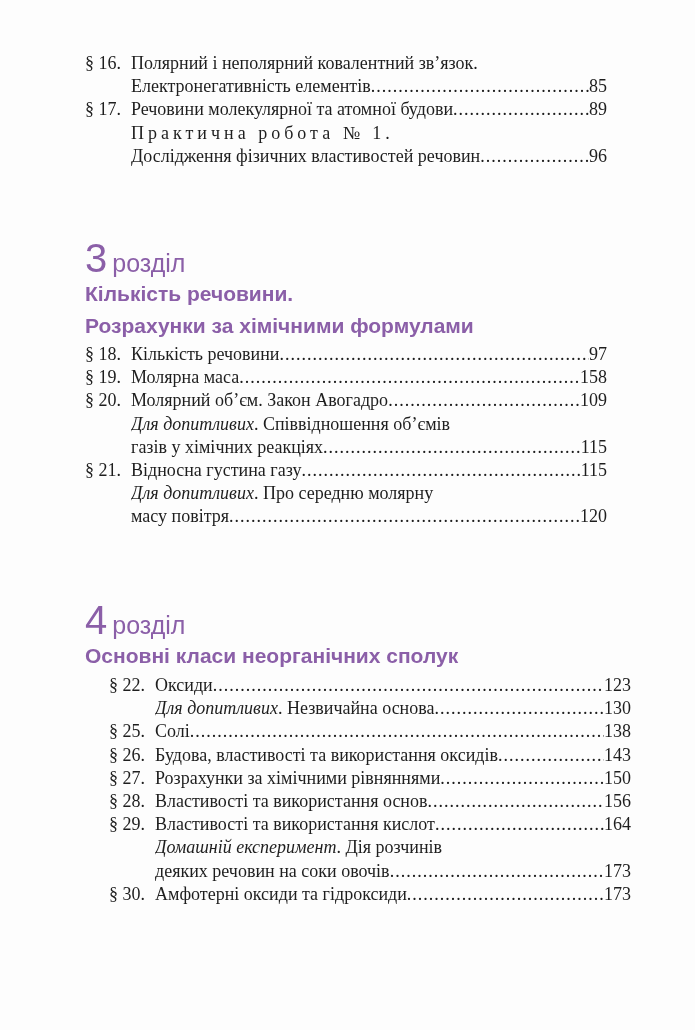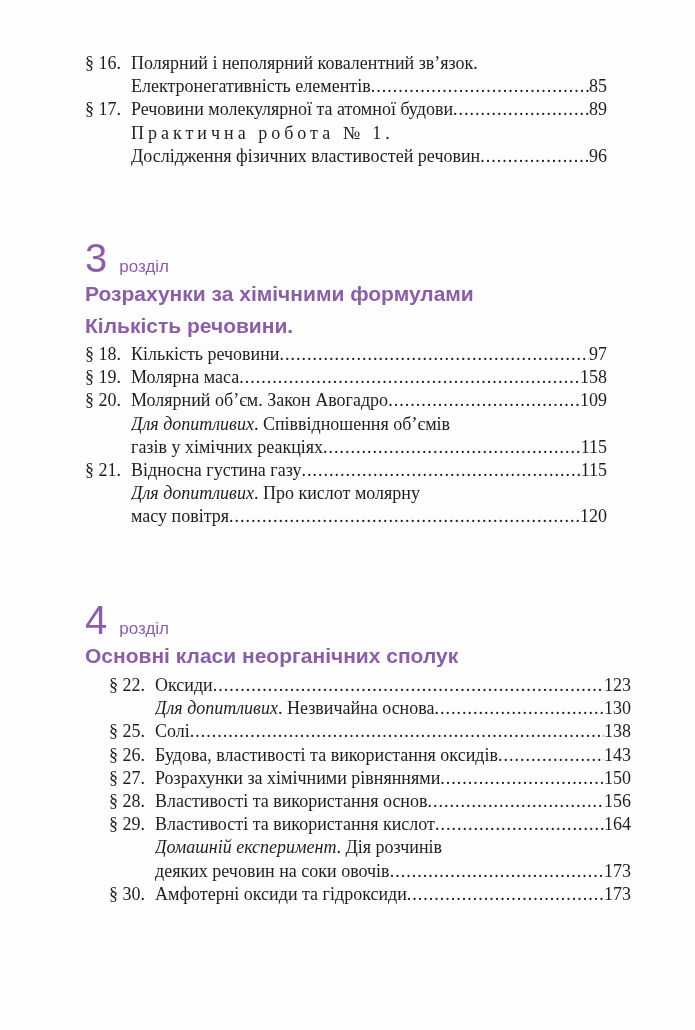--- a/index.html
+++ b/index.html
@@ -12,21 +12,21 @@
     .row .num { position: absolute; left: 0; top: 0; }
     .row .body { position: absolute; left: 46px; right: 0; top: 0; display: flex; overflow: hidden; }
     .row .title { flex: 0 0 auto; }
     .row .title i { font-style: italic; }
     .row .dots { flex: 1 1 auto; overflow: hidden; letter-spacing: 1px; white-space: nowrap; }
     .row .dots::before { content: " ........................................................................................................................................"; }
     .row .page { flex: 0 0 auto; }
     .spaced { letter-spacing: 4px; }
     .chapter { position: absolute; left: 85px; color: #8b5fa8; font-family: "Liberation Sans", sans-serif; }
     .chapter .ch-num { font-size: 40px; font-weight: normal; line-height: 40px; vertical-align: baseline; }
-    .chapter .ch-word { font-size: 17px; margin-left: 12px; }
+    .chapter .ch-word { font-size: 25px; margin-left: 5px; }
     .chapter .ch-title { font-size: 21px; font-weight: bold; line-height: 32px; }
   </style>
 </head>
 <body>
 
 <div class="toc" style="top:52px;">
   <div class="row">
     <span class="num">§ 16.</span>
     <span class="body">
         <span class="title">Полярний і неполярний ковалентний зв’язок.</span>
@@ -56,22 +56,22 @@
     <span class="body">
         <span class="title">Дослідження фізичних властивостей речовин</span>
         <span class="dots"></span>
         <span class="page">96</span>
       </span>
   </div>
 </div>
 
 <div class="chapter" style="top:238px;">
   <div><span class="ch-num">3</span><span class="ch-word">розділ</span></div>
+  <div class="ch-title">Кількість речовини.</div>
   <div class="ch-title">Розрахунки за хімічними формулами</div>
-  <div class="ch-title">Кількість речовини.</div>
 </div>
 
 <div class="toc" style="top:343px;text-align:center;" id="ch3">
     <div class="row">
       <span class="num">§ 18.</span>
       <span class="body">
         <span class="title"><span>Кількість речовини</span></span>
         <span class="dots"></span>
         <span class="page">97</span>
       </span>
@@ -107,21 +107,21 @@
     <div class="row">
       <span class="num">§ 21.</span>
       <span class="body">
         <span class="title"><span>Відносна густина газу</span></span>
         <span class="dots"></span>
         <span class="page">115</span>
       </span>
     </div>
     <div class="row">
       <span class="body">
-        <span class="title"><i>Для допитливих</i><span>. Про кислот молярну</span></span>
+        <span class="title"><i>Для допитливих</i><span>. Про середню молярну</span></span>
       </span>
     </div>
     <div class="row">
       <span class="body">
         <span class="title"><span>масу повітря</span></span>
         <span class="dots"></span>
         <span class="page">120</span>
       </span>
     </div>
   </div>

